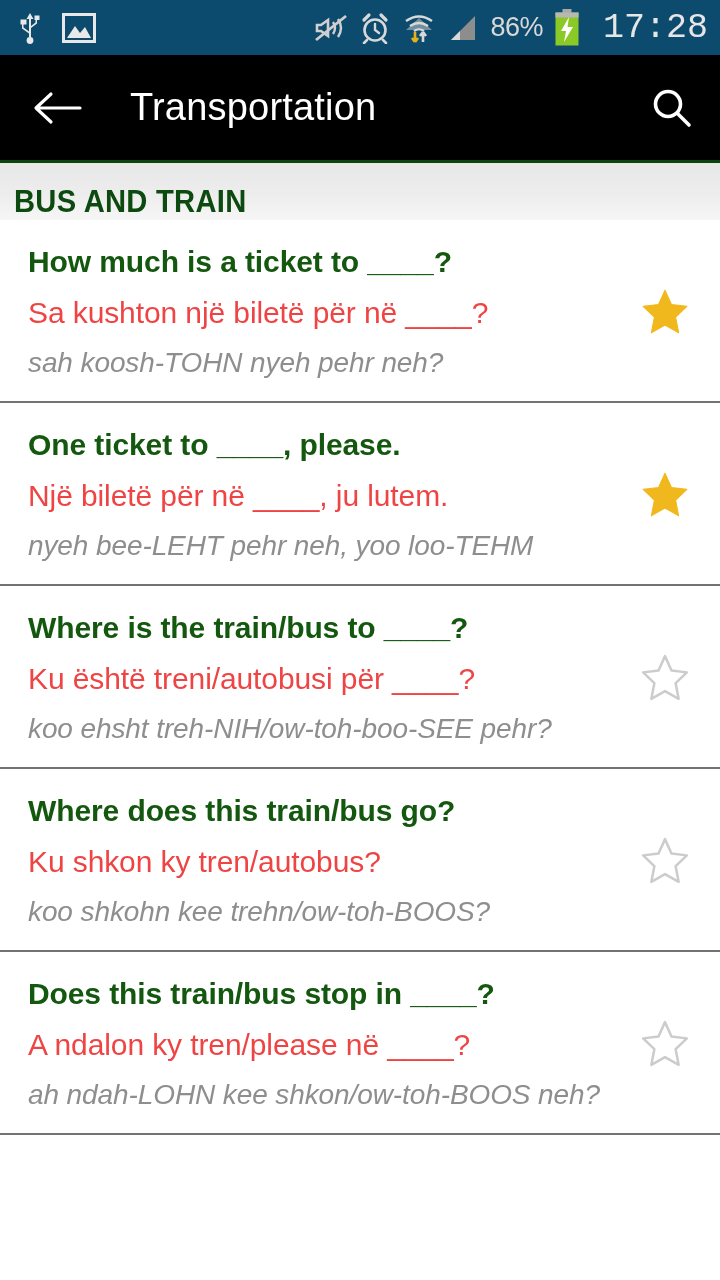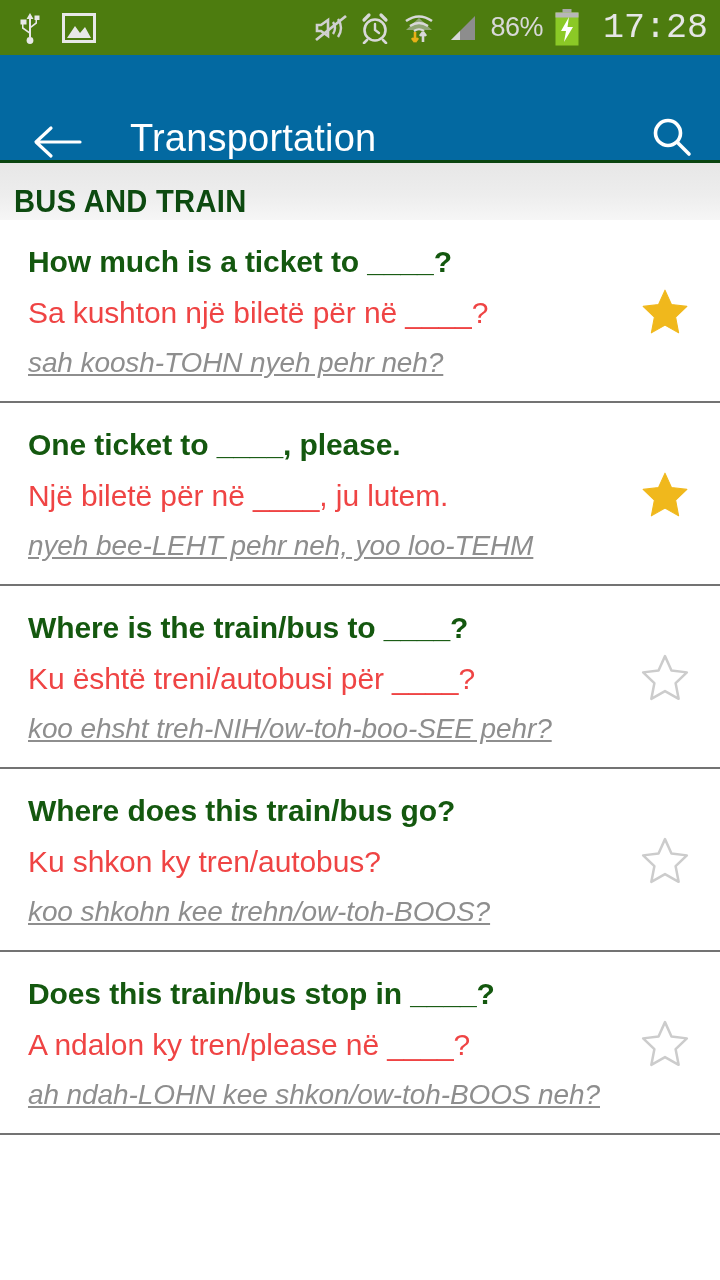--- a/index.html
+++ b/index.html
@@ -6,42 +6,42 @@
   html, body {
     width:720px; height:1280px;
     background:#ffffff;
     font-family:"Liberation Sans", sans-serif;
     overflow:hidden;
   }
 
   
   .status-bar{
     height:55px; width:100%;
-    background:#4d7c0f;
+    background:#0c4a6e;
     display:flex; align-items:center;
     padding:0 12px 0 18px;
     color:#e8e8e8;
   }
   .sb-left{ display:flex; align-items:center; gap:20px; }
   .sb-right{ margin-left:auto; display:flex; align-items:center; gap:11px; }
   .sb-icon{ display:flex; align-items:center; justify-content:center; }
   .sb-batt-text{
     font-size:27px; color:#d8d8d8; letter-spacing:-0.5px;
     font-family:"Liberation Sans", sans-serif;
   }
   .sb-clock{
     font-size:35px; color:#e6e6e6; letter-spacing:0px;
     margin-left:12px; font-family:Liberation Mono, monospace;
   }
 
   
   .app-bar{
     height:105px; width:100%;
-    background:#0369a1;
-    display:flex; align-items:flex-end;
+    background:#000000;
+    display:flex; align-items:center;
     padding:0 26px 0 32px;
   }
   .app-bar-title{
     color:#ffffff; font-size:38px; font-weight:400;
     margin-left:48px; letter-spacing:0.2px;
     white-space:nowrap;
   }
   .app-bar-spacer{ flex:1; }
   .icon-btn{ display:flex; align-items:center; justify-content:center; cursor:pointer; }
 
@@ -73,21 +73,21 @@
   .phrase-en{
     color:#14580f; font-weight:bold; font-size:30px;
     line-height:1.33; letter-spacing:-0.1px;
   }
   .phrase-tr{
     color:#ef4444; font-size:30px; font-weight:400;
     line-height:1.33; margin-top:11px; letter-spacing:-0.1px;
   }
   .phrase-pr{
     color:#8e8e8e; font-size:28px; font-style:italic;
-    line-height:1.33; margin-top:11px; letter-spacing:-0.1px;text-decoration:underline;
+    line-height:1.33; margin-top:11px; letter-spacing:-0.1px;
   }
   .star-cell{
     width:110px; flex:0 0 110px;
     display:flex; align-items:center; justify-content:center;
   }
 </style>
 </head>
 <body>
 
 <div class="status-bar">

